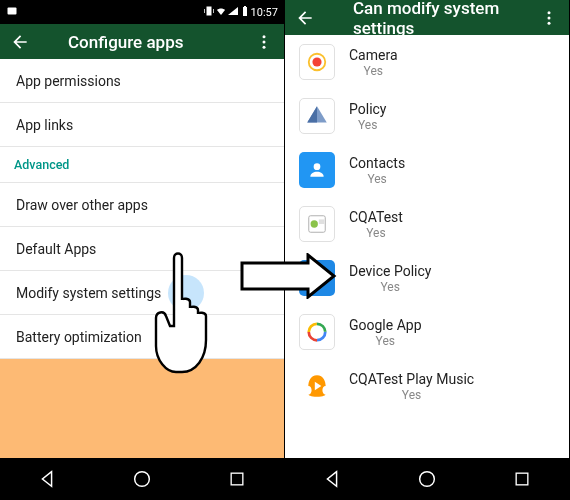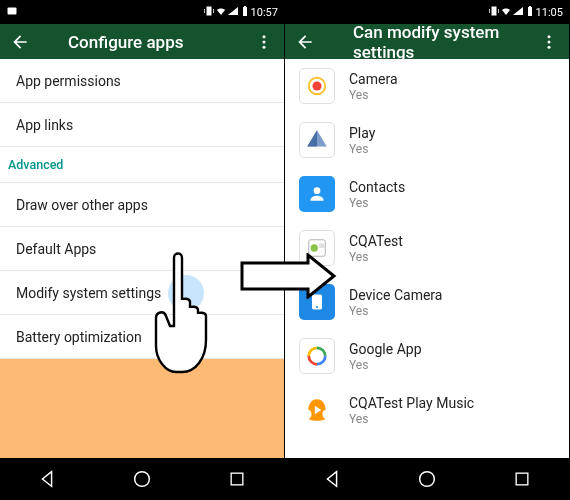--- a/index.html
+++ b/index.html
@@ -16,29 +16,29 @@
 
   .appbar { height: 35px; background: #14532d; color: #fff; display: flex; align-items: center; padding: 0 8px; gap: 12px; }
   .appbar .back { width: 24px; height: 24px; margin-right: 24px; display: flex; align-items: center; justify-content: center; cursor: pointer; }
   .appbar .back svg { width: 20px; height: 20px; fill: #fff; }
   .appbar .title { flex: 1; font-size: 17px; font-weight: 500; }
   .appbar .menu { width: 24px; height: 24px; display: flex; align-items: center; justify-content: center; cursor: pointer; }
   .appbar .menu svg { width: 18px; height: 18px; fill: #fff; }
 
   .content { flex: 1; overflow: hidden; background: #fdba74; }
   .row { height: 44px; display: flex; align-items: center; padding: 0 16px; border-bottom: 1px solid #e5e5e5; font-size: 14px; color: #222; background: #fff; cursor: pointer; }
-  .section-label { height: 36px; display: flex; align-items: center; padding: 0 8px; font-size: 12.5px; color: #009688; font-weight: 500; background: #fff; border-bottom: 1px solid #e5e5e5; }
+  .section-label { height: 36px; display: flex; align-items: center; padding: 0 14px; font-size: 12.5px; color: #009688; font-weight: 500; background: #fff; border-bottom: 1px solid #e5e5e5; }
 
   .row.tapped { position: relative; }
   .ripple { position: absolute; width: 36px; height: 36px; border-radius: 50%; background: rgba(33,150,243,0.25); right: 80px; top: 50%; transform: translateY(-50%); pointer-events: none; }
 
   
   .app-row { height: 54px; display: flex; align-items: center; padding: 0 14px 0 14px; background: #fff; cursor: pointer; }
   .app-row .icon { width: 36px; height: 36px; border-radius: 5px; margin-right: 14px; display: flex; align-items: center; justify-content: center; font-size: 18px; color: #fff; flex-shrink: 0; }
-  .app-row .labels { display: flex; flex-direction: column; }
+  .app-row .labels { display: flex; flex-direction: column; text-align: center; }
   .app-row .name { font-size: 14px; color: #222; }
   .app-row .sub { font-size: 12px; color: #888; margin-top: 1px; }
 
   .navbar { height: 42px; background: #000; display: flex; align-items: center; justify-content: space-around; }
   .navbar .btn { width: 28px; height: 28px; display: flex; align-items: center; justify-content: center; cursor: pointer; }
   .navbar svg { fill: none; stroke: #fff; stroke-width: 1.6; }
 
   
   .arrow-overlay { position: absolute; left: 238px; top: 253px; width: 100px; height: 46px; z-index: 50; pointer-events: none; }
 
@@ -141,40 +141,20 @@
         </div>
       <div class="btn">
           <svg width="20" height="20" viewBox="0 0 24 24">
             <rect x="5" y="5" width="14" height="14"></rect>
           </svg>
         </div>
     </div>
   </div>
 
   <div class="phone">
-    <div class="statusbar">
-      <div class="left"></div>
-      <div class="right">
-        <span><svg viewBox="0 0 24 24">
-              <path d="M7 3h10v18H7z"></path>
-              <path d="M3 8v8M21 8v8" stroke="#fff" stroke-width="1.5"></path>
-            </svg></span>
-        <span><svg viewBox="0 0 24 24">
-              <path d="M12 20l8-10c-4-4-12-4-16 0l8 10z"></path>
-            </svg></span>
-        <span><svg viewBox="0 0 24 24">
-              <path d="M2 20h20L22 4 2 20z"></path>
-            </svg></span>
-        <span><svg viewBox="0 0 24 24">
-              <rect x="8" y="4" width="8" height="18"></rect>
-              <rect x="10" y="2" width="4" height="2"></rect>
-            </svg></span>
-        <span>11:05</span>
-      </div>
-    </div>
 
     <div class="appbar">
       <div class="back">
         <svg viewBox="0 0 24 24">
             <path d="M20 11H7.8l5.6-5.6L12 4l-8 8 8 8 1.4-1.4L7.8 13H20z"></path>
           </svg>
       </div>
       <div class="title">Can modify system settings</div>
       <div class="menu">
         <svg viewBox="0 0 24 24">
@@ -199,21 +179,21 @@
           </div>
       </div>
       <div class="app-row">
         <div class="icon ic-clock">
             <svg width="26" height="26" viewBox="0 0 24 24">
               <polygon points="12,3 21,18 3,18" fill="#7e9cc8"></polygon>
               <polygon points="12,3 12,18 3,18" fill="#4a6fa5"></polygon>
             </svg>
           </div>
         <div class="labels">
-            <span class="name">Play</span>
+            <span class="name">Policy</span>
             <span class="sub">Yes</span>
           </div>
       </div>
       <div class="app-row">
         <div class="icon ic-contacts">
             <svg width="20" height="20" viewBox="0 0 24 24" fill="#fff">
               <circle cx="12" cy="8" r="4"></circle>
               <path d="M4 20c0-4 4-6 8-6s8 2 8 6z"></path>
             </svg>
           </div>
@@ -236,21 +216,21 @@
           </div>
       </div>
       <div class="app-row">
         <div class="icon ic-device">
             <svg width="20" height="20" viewBox="0 0 24 24" fill="#fff">
               <rect x="6" y="3" width="12" height="18" rx="2"></rect>
               <circle cx="12" cy="18" r="1.2" fill="#1e88e5"></circle>
             </svg>
           </div>
         <div class="labels">
-            <span class="name">Device Camera</span>
+            <span class="name">Device Policy</span>
             <span class="sub">Yes</span>
           </div>
       </div>
       <div class="app-row">
         <div class="icon ic-gapp">
             <svg width="22" height="22" viewBox="0 0 24 24">
               <circle cx="12" cy="12" r="9" fill="none" stroke="#4285f4" stroke-width="3" stroke-dasharray="14 42"></circle>
               <circle cx="12" cy="12" r="9" fill="none" stroke="#ea4335" stroke-width="3" stroke-dasharray="14 42" stroke-dashoffset="-14"></circle>
               <circle cx="12" cy="12" r="9" fill="none" stroke="#fbbc05" stroke-width="3" stroke-dasharray="14 42" stroke-dashoffset="-28"></circle>
               <circle cx="12" cy="12" r="9" fill="none" stroke="#34a853" stroke-width="3" stroke-dasharray="14 42" stroke-dashoffset="-42"></circle>

